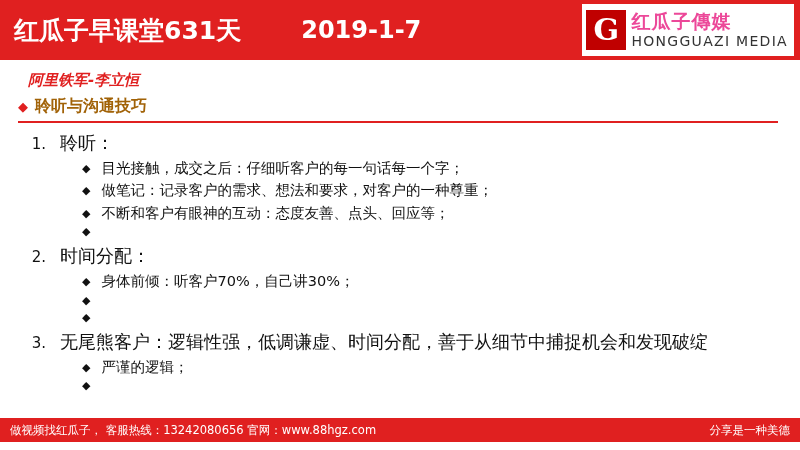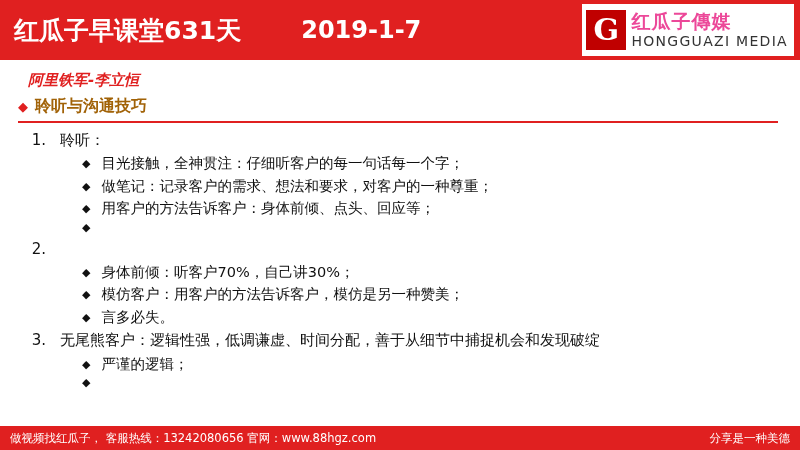--- a/index.html
+++ b/index.html
@@ -121,40 +121,40 @@
     color: #111111;
     line-height: 1.55;
   }
   .l1-num {
     width: 26px;
     text-align: right;
     margin-right: 14px;
     flex: none;
     font-size: 15px;
   }
-  .l1-text { font-size: 15px; }
+  .l1-text { font-size: 18px; }
   .l2-list { margin-left: 62px; }
   .l2-row {
     display: flex;
     align-items: baseline;
     line-height: 1.55;
   }
   .l2-bullet {
     color: #111111;
     font-size: 11px;
     margin-right: 11px;
     flex: none;
     transform: translateY(-1px);
   }
   .l2-text { font-size: 14.5px; color: #111111; }
 
   
   .footer {
     position: absolute;
-    left: 0; bottom: 0;
+    left: 0; bottom: 8px;
     width: 800px; height: 24px;
     background: #e02020;
     display: flex;
     align-items: center;
     justify-content: space-between;
     padding: 0 10px;
   }
   .footer-left, .footer-right {
     color: #ffffff;
     font-size: 11.5px;
@@ -191,52 +191,51 @@
     <div class="list">
 
       <div class="l1-item">
         <div class="l1-row">
           <span class="l1-num">1.</span>
           <span class="l1-text">聆听：</span>
         </div>
         <div class="l2-list">
           <div class="l2-row">
             <span class="l2-bullet">◆</span>
-            <span class="l2-text">目光接触，全神贯注：仔细听客户的每一句话每一个字；</span>
+            <span class="l2-text">目光接触，成交之后：仔细听客户的每一句话每一个字；</span>
           </div>
           <div class="l2-row">
             <span class="l2-bullet">◆</span>
             <span class="l2-text">做笔记：记录客户的需求、想法和要求，对客户的一种尊重；</span>
           </div>
           <div class="l2-row">
             <span class="l2-bullet">◆</span>
-            <span class="l2-text">用客户的方法告诉客户：身体前倾、点头、回应等；</span>
+            <span class="l2-text">不断和客户有眼神的互动：态度友善、点头、回应等；</span>
           </div>
           <div class="l2-row">
             <span class="l2-bullet">◆</span>
           </div>
         </div>
       </div>
 
       <div class="l1-item">
         <div class="l1-row">
           <span class="l1-num">2.</span>
+          <span class="l1-text">时间分配：</span>
         </div>
         <div class="l2-list">
           <div class="l2-row">
             <span class="l2-bullet">◆</span>
             <span class="l2-text">身体前倾：听客户70%，自己讲30%；</span>
           </div>
           <div class="l2-row">
             <span class="l2-bullet">◆</span>
-            <span class="l2-text">模仿客户：用客户的方法告诉客户，模仿是另一种赞美；</span>
-          </div>
-          <div class="l2-row">
-            <span class="l2-bullet">◆</span>
-            <span class="l2-text">言多必失。</span>
+          </div>
+          <div class="l2-row">
+            <span class="l2-bullet">◆</span>
           </div>
         </div>
       </div>
 
       <div class="l1-item">
         <div class="l1-row">
           <span class="l1-num">3.</span>
           <span class="l1-text">无尾熊客户：逻辑性强，低调谦虚、时间分配，善于从细节中捕捉机会和发现破绽</span>
         </div>
         <div class="l2-list">

